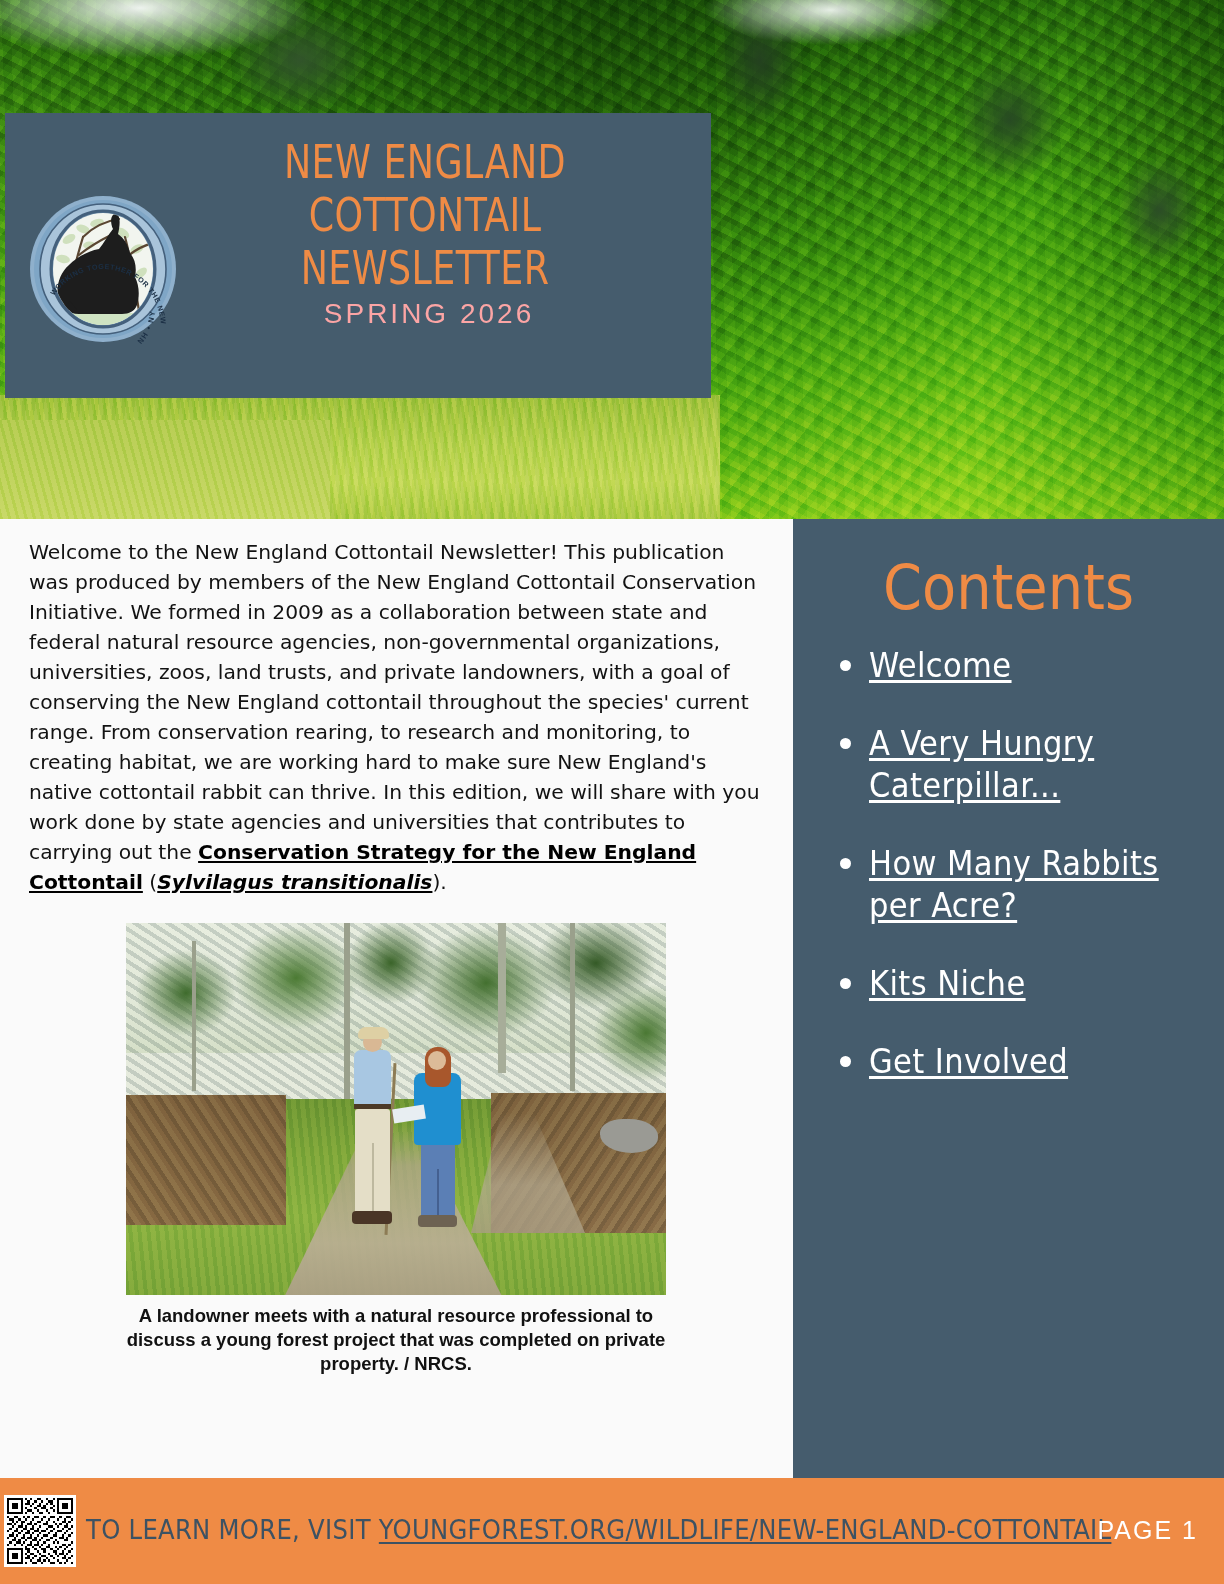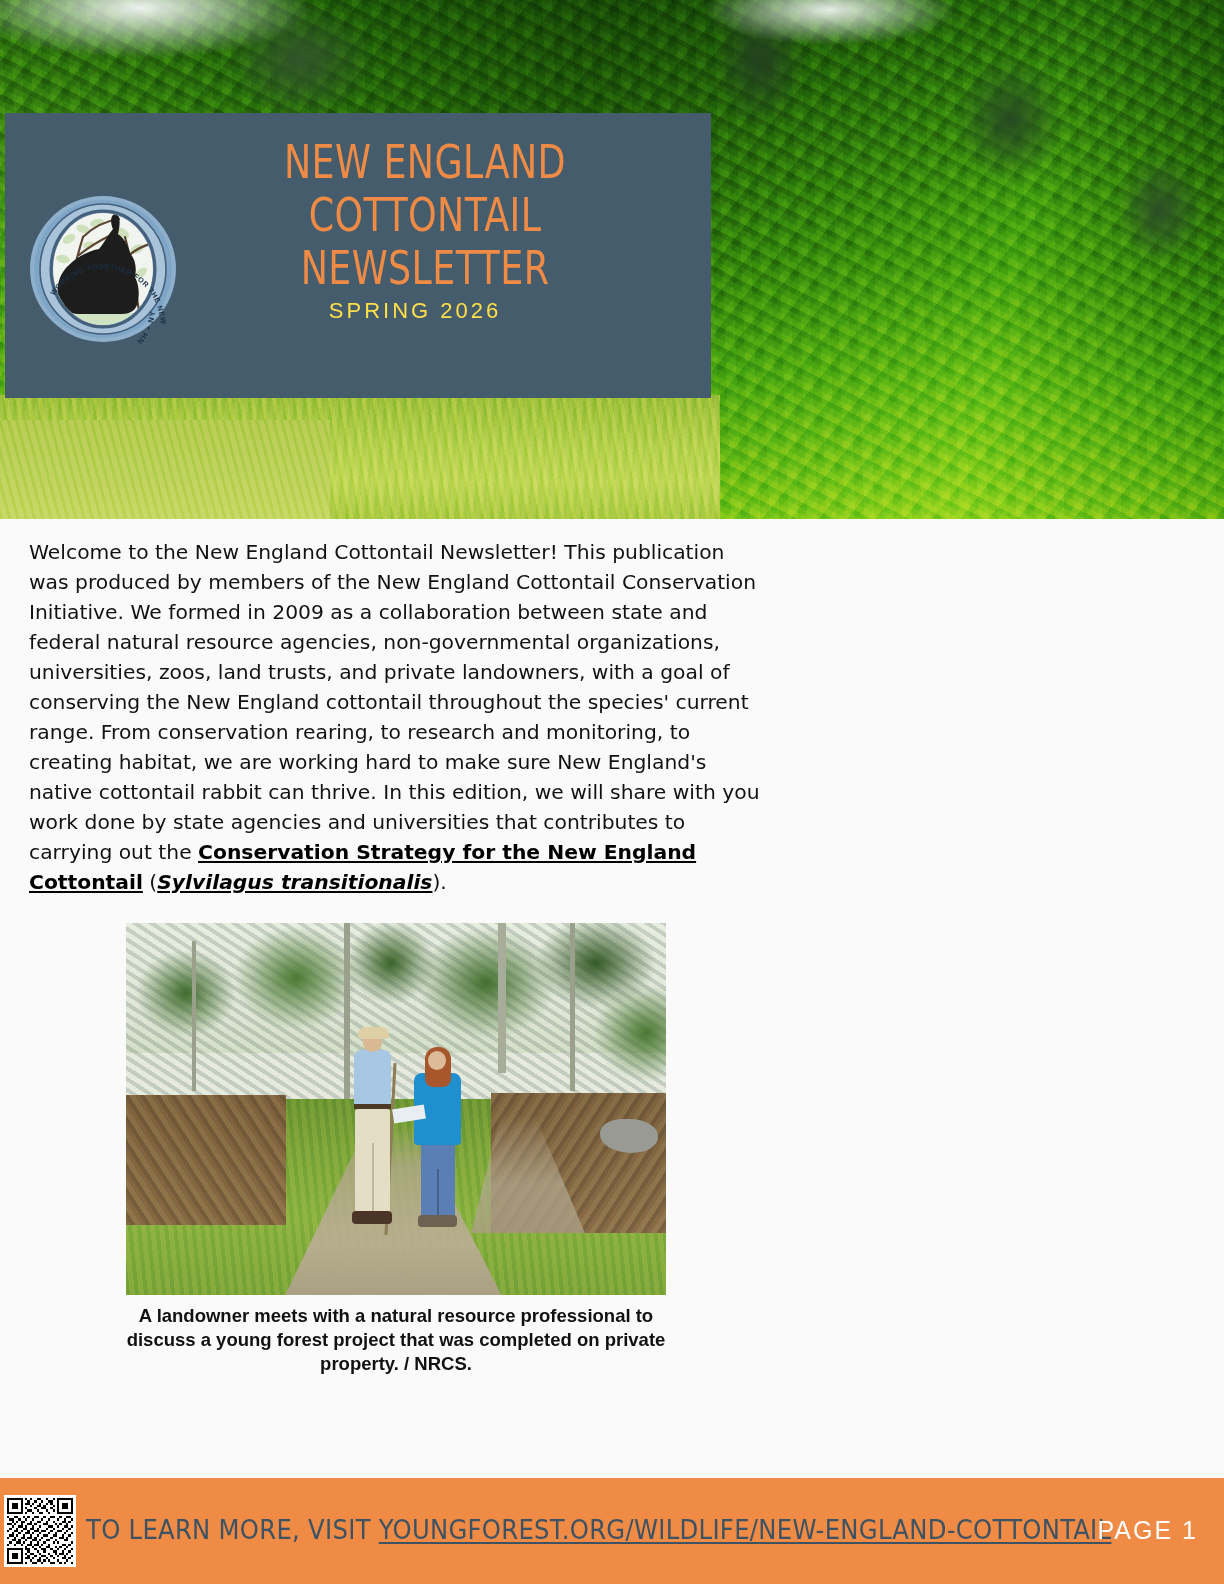--- a/index.html
+++ b/index.html
@@ -95,26 +95,26 @@
     font-family: "DejaVu Sans Condensed", "Liberation Sans Narrow", "Liberation Sans", sans-serif;
     font-size: 47px;
     line-height: 53px;
     font-weight: 400;
     letter-spacing: 0.5px;
     transform: scaleX(0.86);
     transform-origin: center top;
   }
   .title-sub {
     position: absolute;
-    left: 140px; top: 185px;
+    left: 154px; top: 185px;
     width: 540px;
     text-align: center;
-    color: #fde047;
+    color: #fca5a5;
     font-family: "Liberation Sans", sans-serif;
-    font-size: 22px;
+    font-size: 28px;
     letter-spacing: 3px;
     font-weight: 400;
   }
 
   
   .sidebar {
     position: absolute;
     left: 793px; top: 519px;
     width: 431px;
     height: 959px;
@@ -424,20 +424,30 @@
         <div class="pB-inner"></div>
         <div class="pB-jacket"></div>
         <div class="pB-hair"></div>
         <div class="pB-head"></div>
         <div class="pB-paper"></div>
       </div>
       <figcaption class="caption">A landowner meets with a natural resource professional to discuss a young forest project that was completed on private property. / NRCS.</figcaption>
     </figure>
   </div>
 
+  <aside class="sidebar">
+    <div class="contents-title">Contents</div>
+    <ul class="toc">
+      <li><a href="#">Welcome</a></li>
+      <li><a href="#">A Very Hungry Caterpillar...</a></li>
+      <li><a href="#">How Many Rabbits per Acre?</a></li>
+      <li><a href="#">Kits Niche</a></li>
+      <li><a href="#">Get Involved</a></li>
+    </ul>
+  </aside>
 
   <div class="footer">
     <div class="qr">
       <svg viewBox="0 0 29 29" shape-rendering="crispEdges" xmlns="http://www.w3.org/2000/svg">
         <rect width="29" height="29" fill="#fff"></rect>
         <g fill="#000">
           <rect x="0" y="0" width="7" height="1"></rect>
             <rect x="0" y="6" width="7" height="1"></rect>
           <rect x="0" y="0" width="1" height="7"></rect>
             <rect x="6" y="0" width="1" height="7"></rect>

